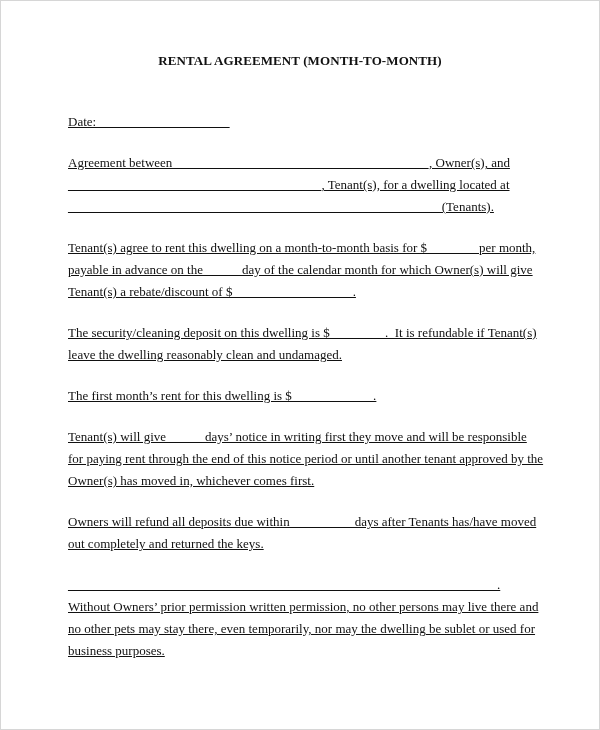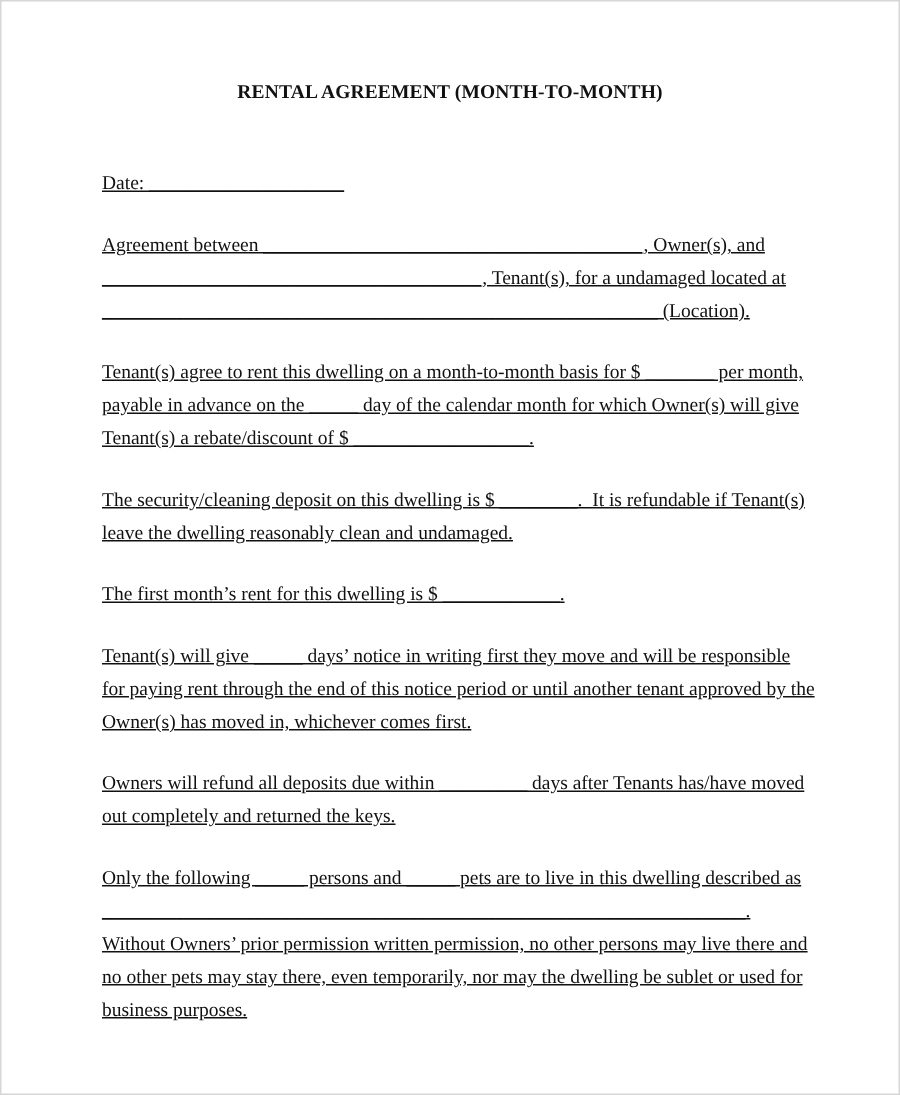--- a/index.html
+++ b/index.html
@@ -46,22 +46,22 @@
 <div class="page">
 
   <div class="doc-title">RENTAL AGREEMENT (MONTH-TO-MONTH)</div>
 
   <div class="para date-para">
     <div class="line">Date: ____________________</div>
   </div>
 
   <div class="para">
     <div class="line">Agreement between _______________________________________, Owner(s), and</div>
-    <div class="line">_______________________________________, Tenant(s), for a undamaged located at</div>
-    <div class="line">_________________________________________________________ (Location).</div>
+    <div class="line">_______________________________________, Tenant(s), for a dwelling located at</div>
+    <div class="line">_________________________________________________________ (Tenants).</div>
   </div>
 
   <div class="para">
     <div class="line">Tenant(s) agree to rent this dwelling on a month-to-month basis for $ _______ per month,</div>
     <div class="line">payable in advance on the _____ day of the calendar month for which Owner(s) will give</div>
     <div class="line">Tenant(s) a rebate/discount of $ __________________.</div>
   </div>
 
   <div class="para">
     <div class="line">The security/cleaning deposit on this dwelling is $ ________.  It is refundable if Tenant(s)</div>
@@ -77,20 +77,19 @@
     <div class="line">for paying rent through the end of this notice period or until another tenant approved by the</div>
     <div class="line">Owner(s) has moved in, whichever comes first.</div>
   </div>
 
   <div class="para">
     <div class="line">Owners will refund all deposits due within _________ days after Tenants has/have moved</div>
     <div class="line">out completely and returned the keys.</div>
   </div>
 
   <div class="para">
-    <div class="line">Only the following _____ persons and _____ pets are to live in this dwelling described as</div>
     <div class="line">__________________________________________________________________.</div>
     <div class="line">Without Owners’ prior permission written permission, no other persons may live there and</div>
     <div class="line">no other pets may stay there, even temporarily, nor may the dwelling be sublet or used for</div>
     <div class="line">business purposes.</div>
   </div>
 
 </div>
 
 </body></html>

